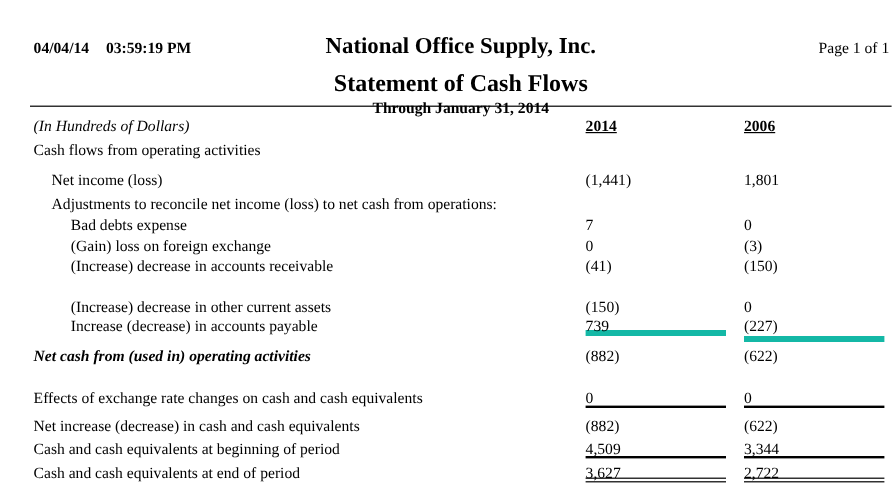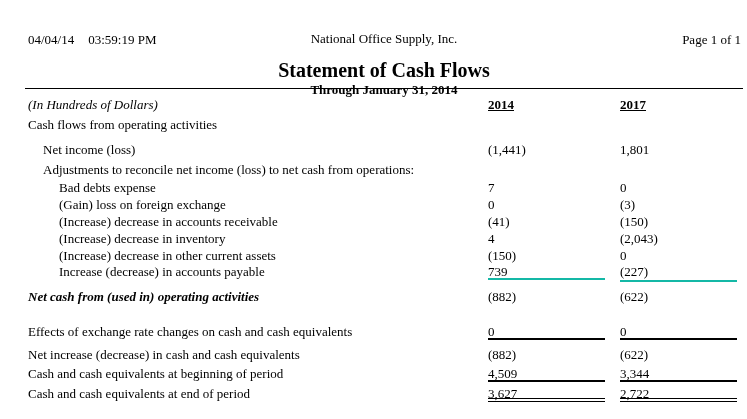--- a/index.html
+++ b/index.html
@@ -5,42 +5,42 @@
   html,body{margin:0;padding:0;background:#fff;}
   .page{
     position:relative;
     width:747px;height:419px;
     background:#ffffff;
     color:#000;
     font-family:"Liberation Serif","DejaVu Serif",serif;
     font-size:13px;
     overflow:hidden;
   }
-  .hdr-left{position:absolute;left:28px;top:30px;}
+  .hdr-left{position:absolute;left:28px;top:30px;font-weight:bold;}
   .hdr-line{height:20px;line-height:20px;white-space:nowrap;}
   .time{margin-left:14px;}
   .hdr-center{position:absolute;left:25px;top:30px;width:718px;text-align:center;}
-  .company{font-weight:normal;font-size:13px;line-height:18px;}
+  .company{font-weight:bold;font-size:19px;line-height:18px;}
   .title{font-weight:bold;font-size:20px;line-height:22px;margin-top:11px;}
   .subtitle{font-weight:bold;font-size:13px;line-height:15px;margin-top:1px;}
   .page-num{position:absolute;top:30px;right:6px;height:20px;line-height:20px;}
   .rule-top{position:absolute;left:25px;top:88px;width:718px;height:1px;background:#000;}
 
   .row{position:absolute;left:0;width:707px;height:17px;line-height:17px;white-space:nowrap;}
   .lbl{position:absolute;left:28px;}
   .ind1 .lbl{left:43px;}
   .ind2 .lbl{left:59px;}
   .val{position:absolute;width:117px;height:17px;}
   .c1{left:488px;}
   .c2{left:620px;}
   .np{box-sizing:border-box;padding-right:4px;}
   .b{font-weight:normal;}
   .it{font-style:italic;}
   .bi{font-weight:bold;font-style:italic;}
-  .ul1 .val{border-bottom:2px solid #14b8a6;}
+  .ul1 .val{border-bottom:5px solid #14b8a6;}
   .ul2 .val{border-bottom:2px solid #000;}
   .uld .val{border-bottom:4px double #000;}
   .colhead{font-weight:bold;text-decoration:underline;}
 </style>
 </head>
 <body>
 
 <div class="page">
 
   <div class="hdr-left">
@@ -55,21 +55,21 @@
     <div class="subtitle">Through January 31, 2014</div>
   </div>
 
   <div class="page-num">Page 1 of 1</div>
 
   <div class="rule-top"></div>
 
   <div class="row" style="top:96px">
     <div class="lbl it">(In Hundreds of Dollars)</div>
     <div class="val c1"><span class="colhead">2014</span></div>
-    <div class="val c2"><span class="colhead">2017</span></div>
+    <div class="val c2"><span class="colhead">2006</span></div>
   </div>
 
   <div class="row" style="top:116px">
     <div class="lbl b">Cash flows from operating activities</div>
   </div>
 
   <div class="row ind1" style="top:141px">
     <div class="lbl">Net income (loss)</div>
     <div class="val c1">(1,441)</div>
     <div class="val c2 np">1,801</div>
@@ -90,25 +90,20 @@
     <div class="val c1 np">0</div>
     <div class="val c2">(3)</div>
   </div>
 
   <div class="row ind2" style="top:213px">
     <div class="lbl">(Increase) decrease in accounts receivable</div>
     <div class="val c1">(41)</div>
     <div class="val c2">(150)</div>
   </div>
 
-  <div class="row ind2" style="top:230px">
-    <div class="lbl">(Increase) decrease in inventory</div>
-    <div class="val c1 np">4</div>
-    <div class="val c2">(2,043)</div>
-  </div>
 
   <div class="row ind2" style="top:247px">
     <div class="lbl">(Increase) decrease in other current assets</div>
     <div class="val c1">(150)</div>
     <div class="val c2 np">0</div>
   </div>
 
   <div class="row ind2 ul1" style="top:263px">
     <div class="lbl">Increase (decrease) in accounts payable</div>
     <div class="val c1 np">739</div>

